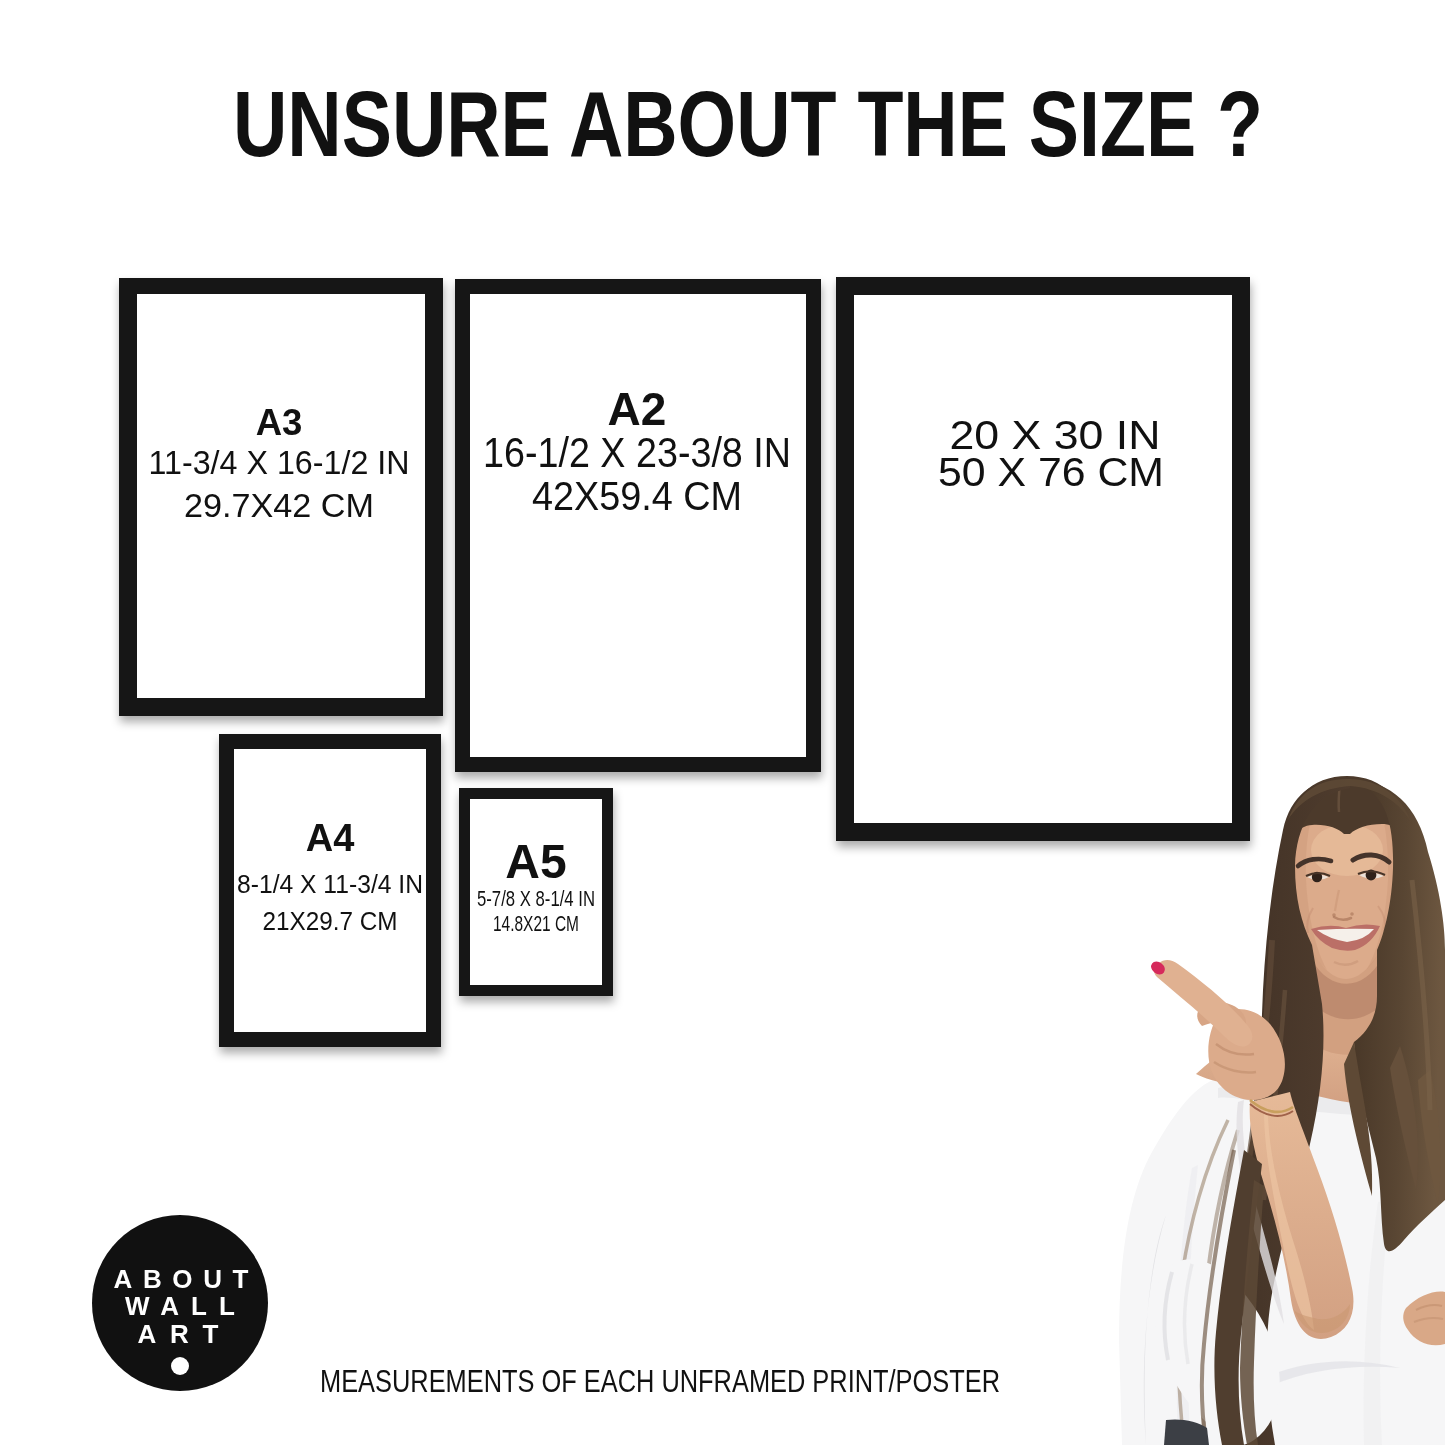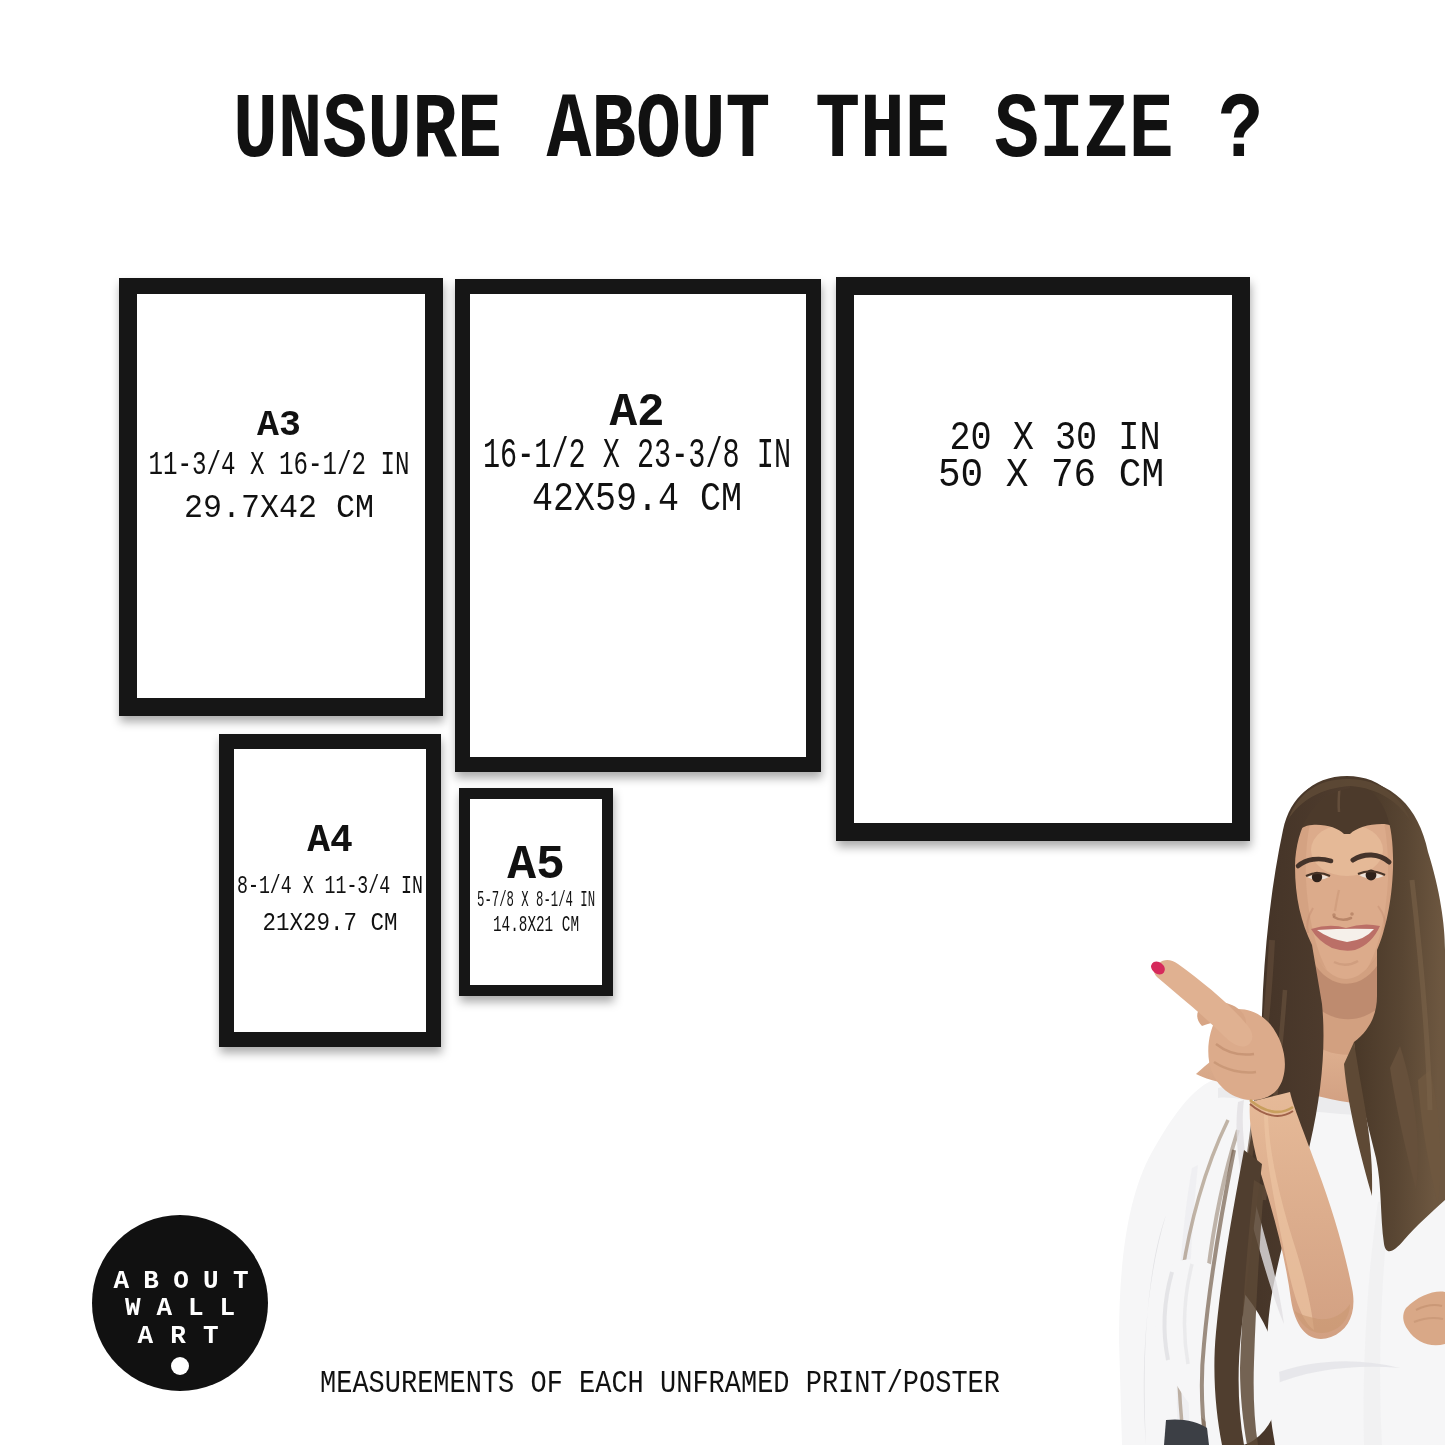--- a/index.html
+++ b/index.html
@@ -1,17 +1,17 @@
 <!DOCTYPE html>
 <html><head>
 <meta charset="utf-8">
 <style>
   html,body{margin:0;padding:0;background:#ffffff;}
   #page{position:relative;width:1445px;height:1445px;background:#ffffff;overflow:hidden;
-        font-family:Liberation Mono, monospace;}
+        font-family:Liberation Sans, sans-serif;}
   svg{position:absolute;left:0;top:0;}
 </style>
 </head>
 <body>
 <div id="page">
 <svg width="1445" height="1445" viewBox="0 0 1445 1445">
   <defs>
     <filter id="fsh" x="-20%" y="-20%" width="140%" height="140%">
       <feDropShadow dx="1" dy="6" stdDeviation="5" flood-color="#000000" flood-opacity="0.33"></feDropShadow>
     </filter>

